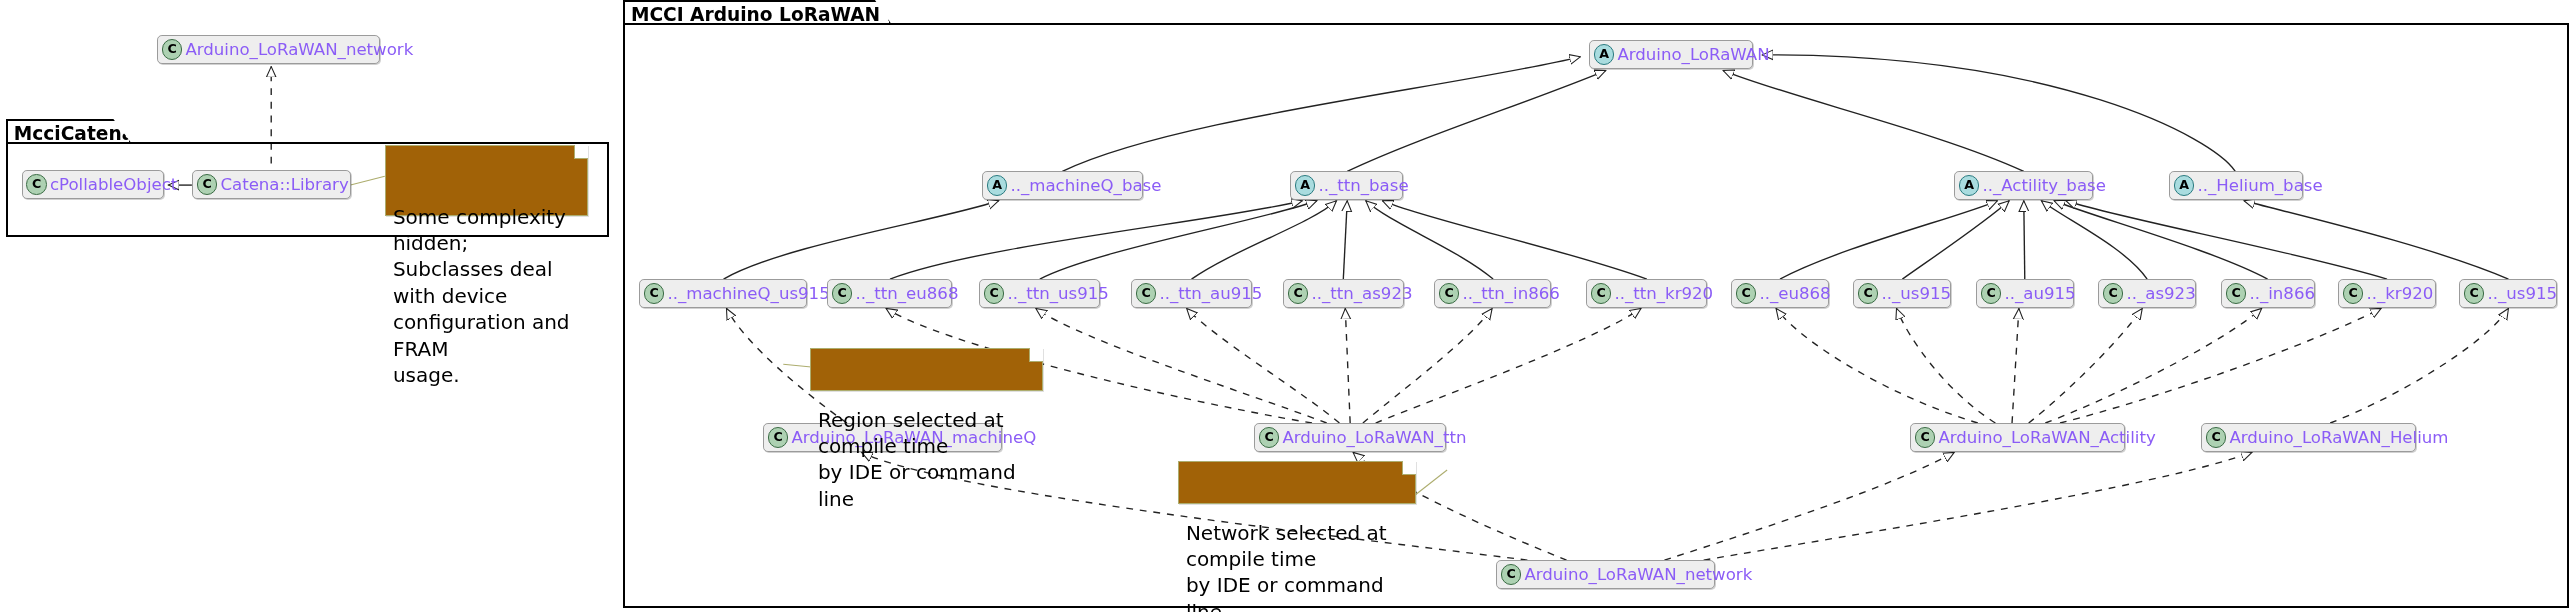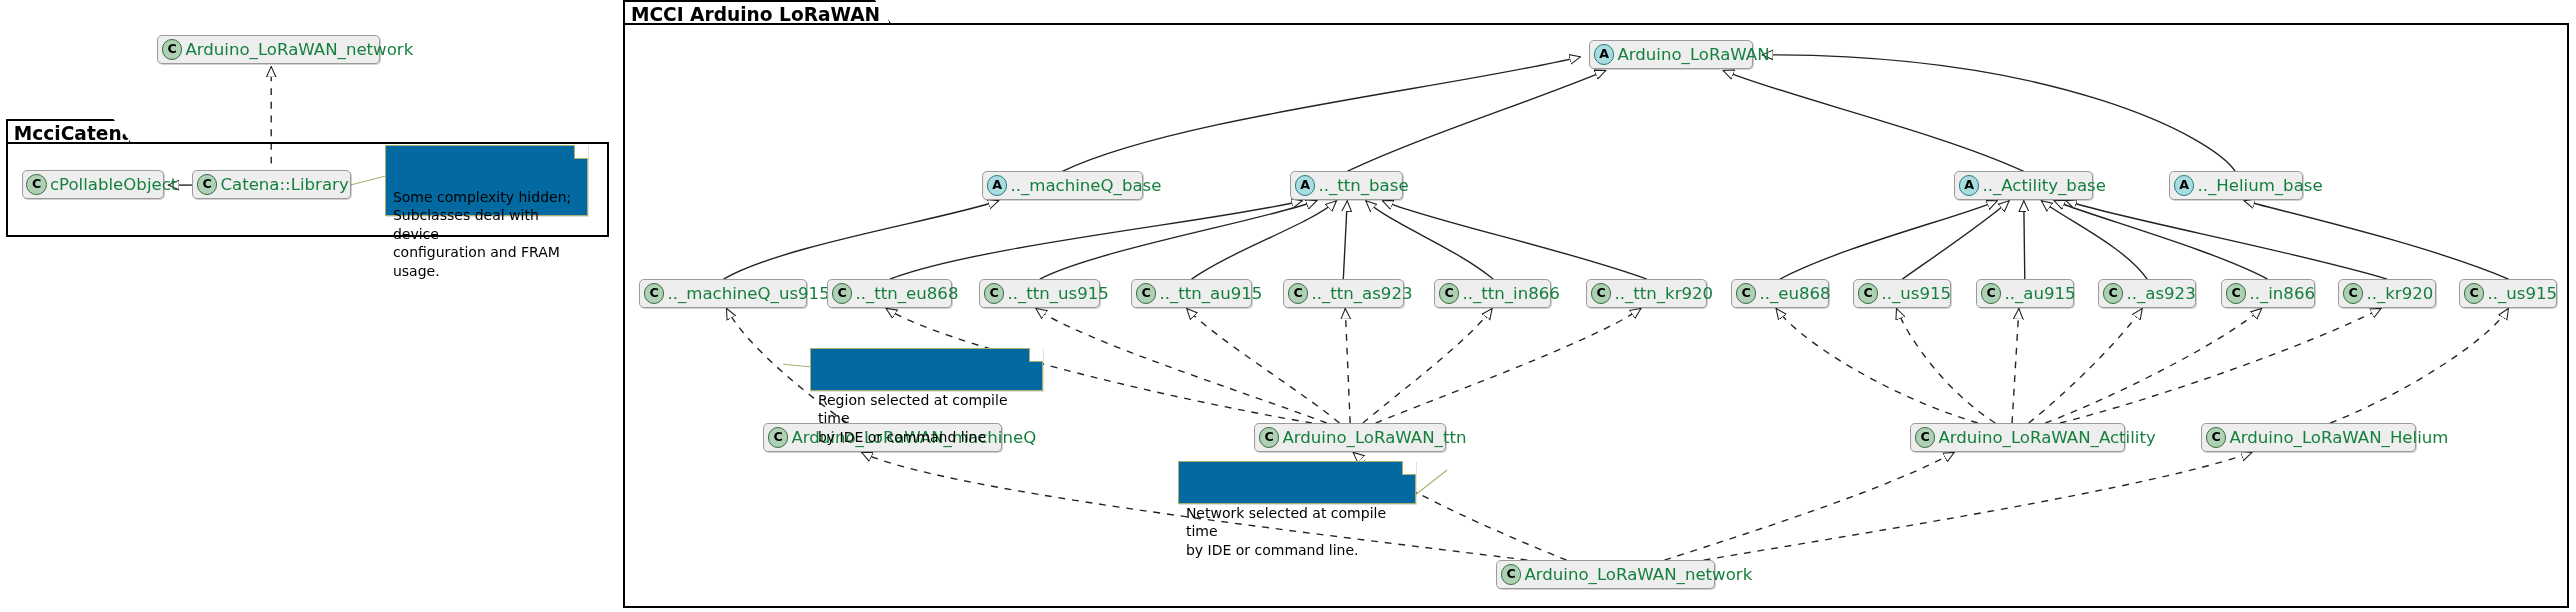--- a/index.html
+++ b/index.html
@@ -17,26 +17,26 @@
   
   .cls{position:absolute;box-sizing:border-box;display:flex;align-items:center;
        background:#eeeeee;border:1px solid #9b9b9b;border-radius:4.9px;
        box-shadow:1px 1px 0 rgba(0,0,0,.18);
        padding:2px 6.9px 2px 3.9px;height:29px;white-space:nowrap;}
   .cls .badge{display:inline-flex;align-items:center;justify-content:center;
        width:18.6px;height:18.6px;border-radius:50%;margin-right:2.9px;flex:none;
        font-weight:bold;font-size:12.7px;line-height:1;font-family:"DejaVu Sans","Liberation Sans",sans-serif;}
   .cls.concrete .badge{background:#add1b2;border:1.4px solid #3a6b44;color:#000;}
   .cls.abstract .badge{background:#a9dcdf;border:1.4px solid #2a7b80;color:#000;}
-  .cls .nm{font-size:16.6px;color:#15803d;letter-spacing:0;}
+  .cls .nm{font-size:16.6px;color:#8b5cf6;letter-spacing:0;}
   .cls.abstract .nm{}
 
   
-  .note{position:absolute;box-sizing:border-box;background:#0369a1;
-        border:1px solid #adad6e;font-size:14px;color:#000;line-height:1.32;
+  .note{position:absolute;box-sizing:border-box;background:#a16207;
+        border:1px solid #adad6e;font-size:20px;color:#000;line-height:1.32;
         padding:4.9px 7.8px 4.9px 6.9px;white-space:pre-line;
         box-shadow:1px 1px 0 rgba(0,0,0,.12);}
   .note .fold{position:absolute;right:-1px;top:-1px;width:12.7px;height:12.7px;
         background:#fff;border-left:1px solid #adad6e;border-bottom:1px solid #adad6e;}
 </style>
 </head>
 <body>
 
 <div id="stage">
 

